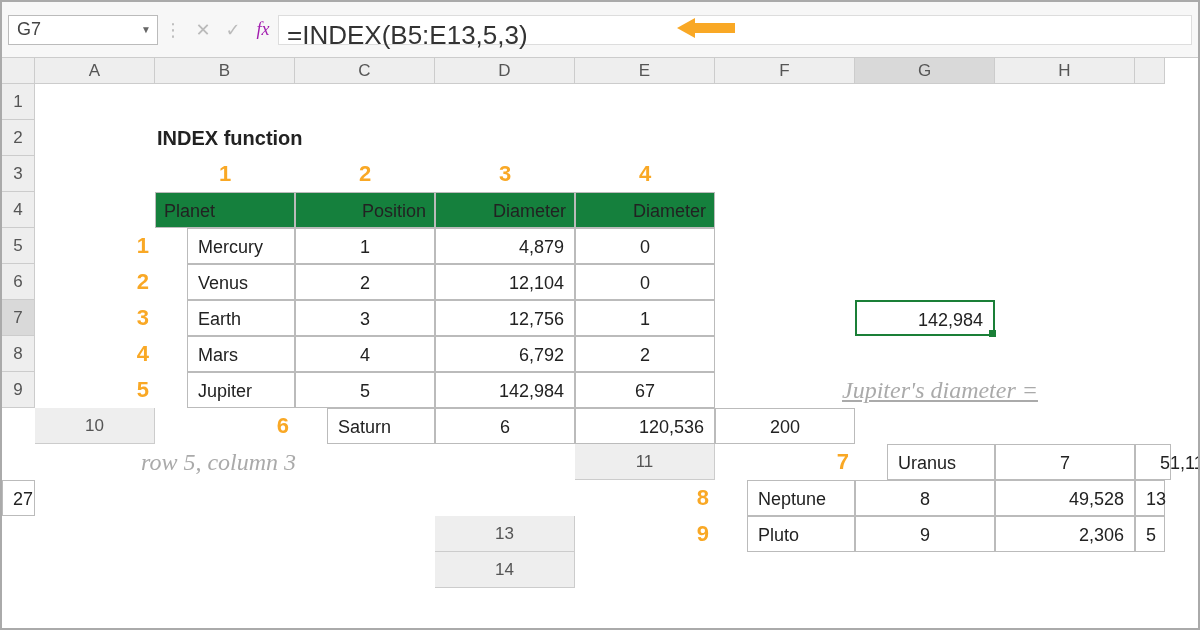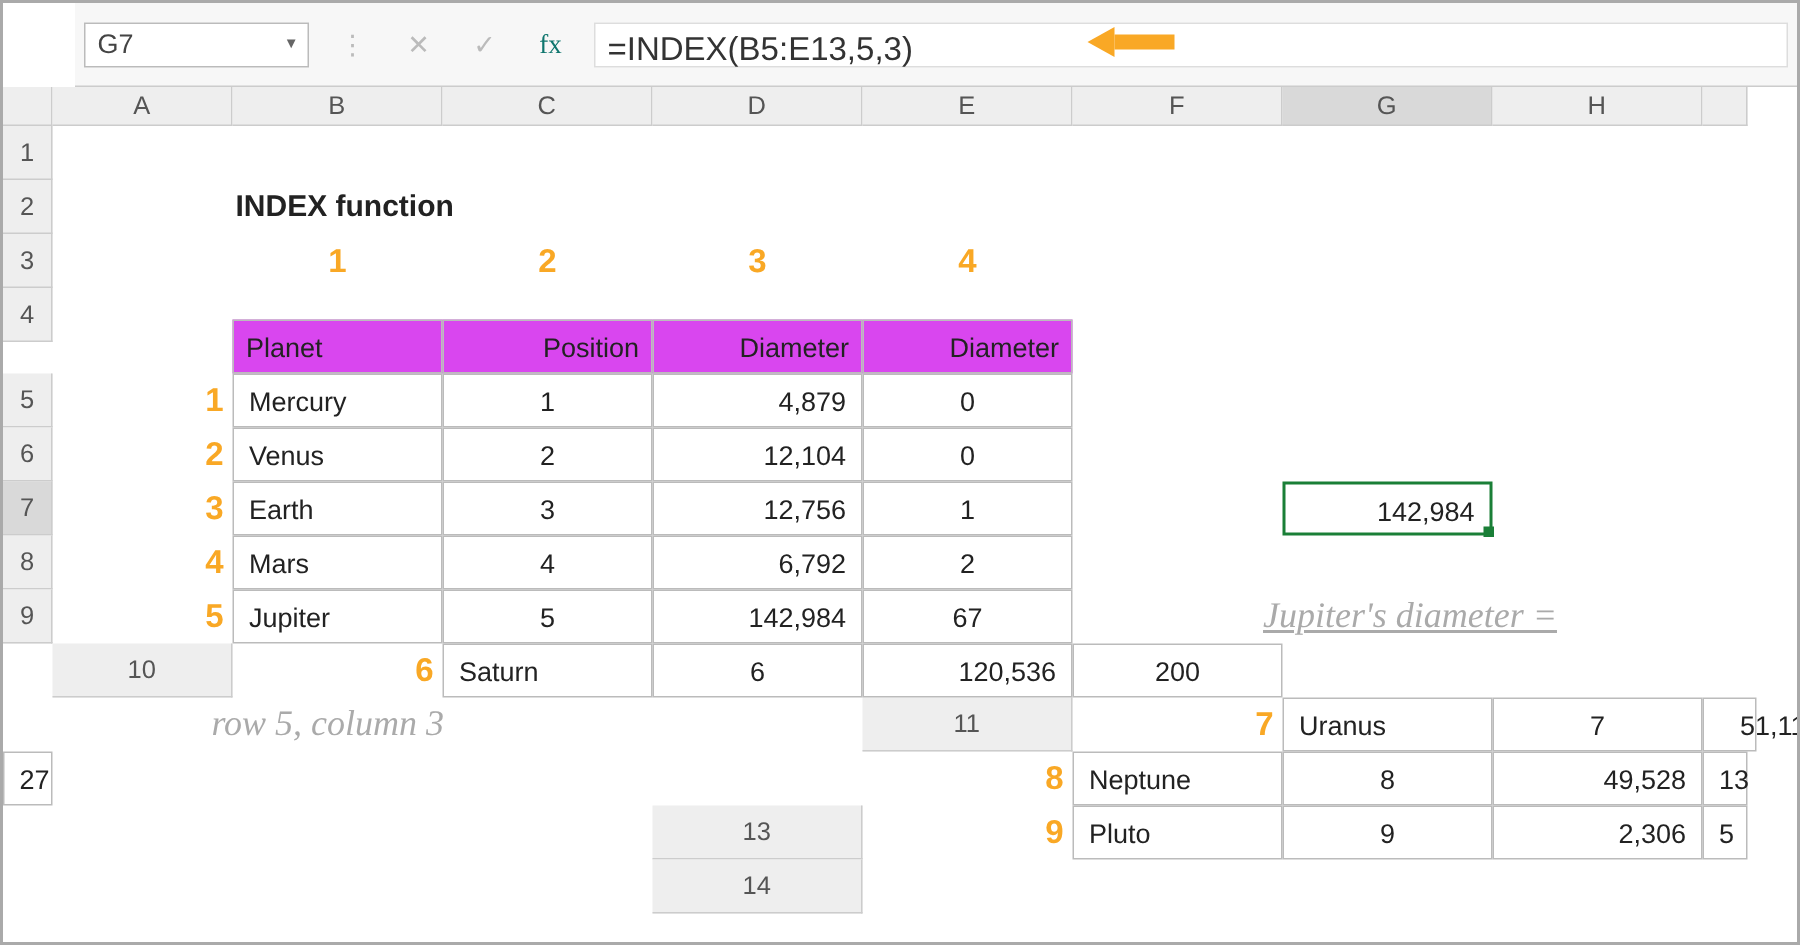--- a/index.html
+++ b/index.html
@@ -1,26 +1,26 @@
 <!DOCTYPE html>
 <html><head>
 <meta charset="utf-8">
 <style>
 * { box-sizing: border-box; margin: 0; padding: 0; }
 body { font-family: "Segoe UI", Arial, sans-serif; font-size: 15px; color: #222; background: #fff; }
 
 .container { border: 2px solid #aaa; width: 1200px; height: 630px; position: relative; overflow: hidden; }
 
 
-.formula-bar { display: flex; align-items: center; height: 56px; background: #f7f7f7; border-bottom: 1px solid #ccc; padding: 10px 6px; gap: 14px; position: relative; margin-left: 48px; }
+.formula-bar { display: flex; align-items: center; height: 56px; background: #f7f7f7; border-bottom: 1px solid #ccc; padding: 10px 6px; gap: 0; position: relative; }
 .name-box { width: 150px; height: 30px; background: #fff; border: 1px solid #bbb; display: flex; align-items: center; padding: 0 8px; font-size: 18px; color: #444; position: relative; }
 .name-box .dd { position: absolute; right: 6px; color: #666; font-size: 10px; }
 .fb-icon { width: 30px; text-align: center; color: #bbb; font-size: 18px; }
-.fb-icon.fx { font-family: Georgia, serif; color: #0f766e; }
-.formula-input { flex: 1; height: 30px; background: #fff; border: 1px solid #ddd; padding: 4px 8px; font-size: 22px; color: #333; position: relative; }
+.fb-icon.fx { font-style: italic; font-family: Georgia, serif; color: #a21caf; }
+.formula-input { flex: 1; height: 30px; background: #fff; border: 1px solid #ddd; padding: 4px 8px; font-size: 26px; color: #333; position: relative; }
 
 .arrow-annot { position: absolute; left: 675px; top: 16px; display: flex; align-items: center; }
 .arrow-head { width: 0; height: 0; border-top: 10px solid transparent; border-bottom: 10px solid transparent; border-right: 18px solid #f9a825; }
 .arrow-body { width: 40px; height: 10px; background: #f9a825; }
 
 
 .grid { display: grid; grid-template-columns: 33px 120px 140px 140px 140px 140px 140px 140px 140px 30px; }
 .col-header { background: #eee; border-right: 1px solid #ccc; border-bottom: 1px solid #ccc; text-align: center; font-size: 17px; color: #555; height: 26px; line-height: 26px; }
 .col-header.corner { border-right: 1px solid #ccc; }
 .col-header.active { background: #d9d9d9; }
@@ -32,26 +32,26 @@
 
 .heading { font-weight: 700; font-size: 20px; text-align: left; padding-left: 2px; }
 
 
 .colnum { color: #f9a825; font-weight: 700; font-size: 22px; text-align: center; }
 
 
 .rownum { color: #f9a825; font-weight: 700; font-size: 22px; text-align: right; padding-right: 6px; }
 
 
-.th { background: #d946ef; border: 1px solid #bbb; font-size: 18px; text-align: left; padding: 0 8px; margin-top: 21px; }
+.th { background: #15803d; border: 1px solid #bbb; font-size: 18px; text-align: left; padding: 0 8px; }
 .th.center { text-align: right; }
 
 
 .td { border: 1px solid #bbb; font-size: 18px; padding: 0 10px; }
-.td.left { text-align: left; }
+.td.left { text-align: left; margin-left: 32px; }
 .td.center { text-align: center; }
 .td.right { text-align: right; padding-left: 24px; }
 
 
 .selcell { border: 2px solid #1a7f37; text-align: right; padding-right: 10px; font-size: 18px; position: relative; background: #fff; }
 .selcell::after { content: ""; position: absolute; right: -3px; bottom: -3px; width: 7px; height: 7px; background: #1a7f37; }
 
 
 .hand { font-family: "Comic Sans MS", "Segoe Script", cursive; color: #aaa; font-size: 24px; text-align: center; font-style: italic; }
 

